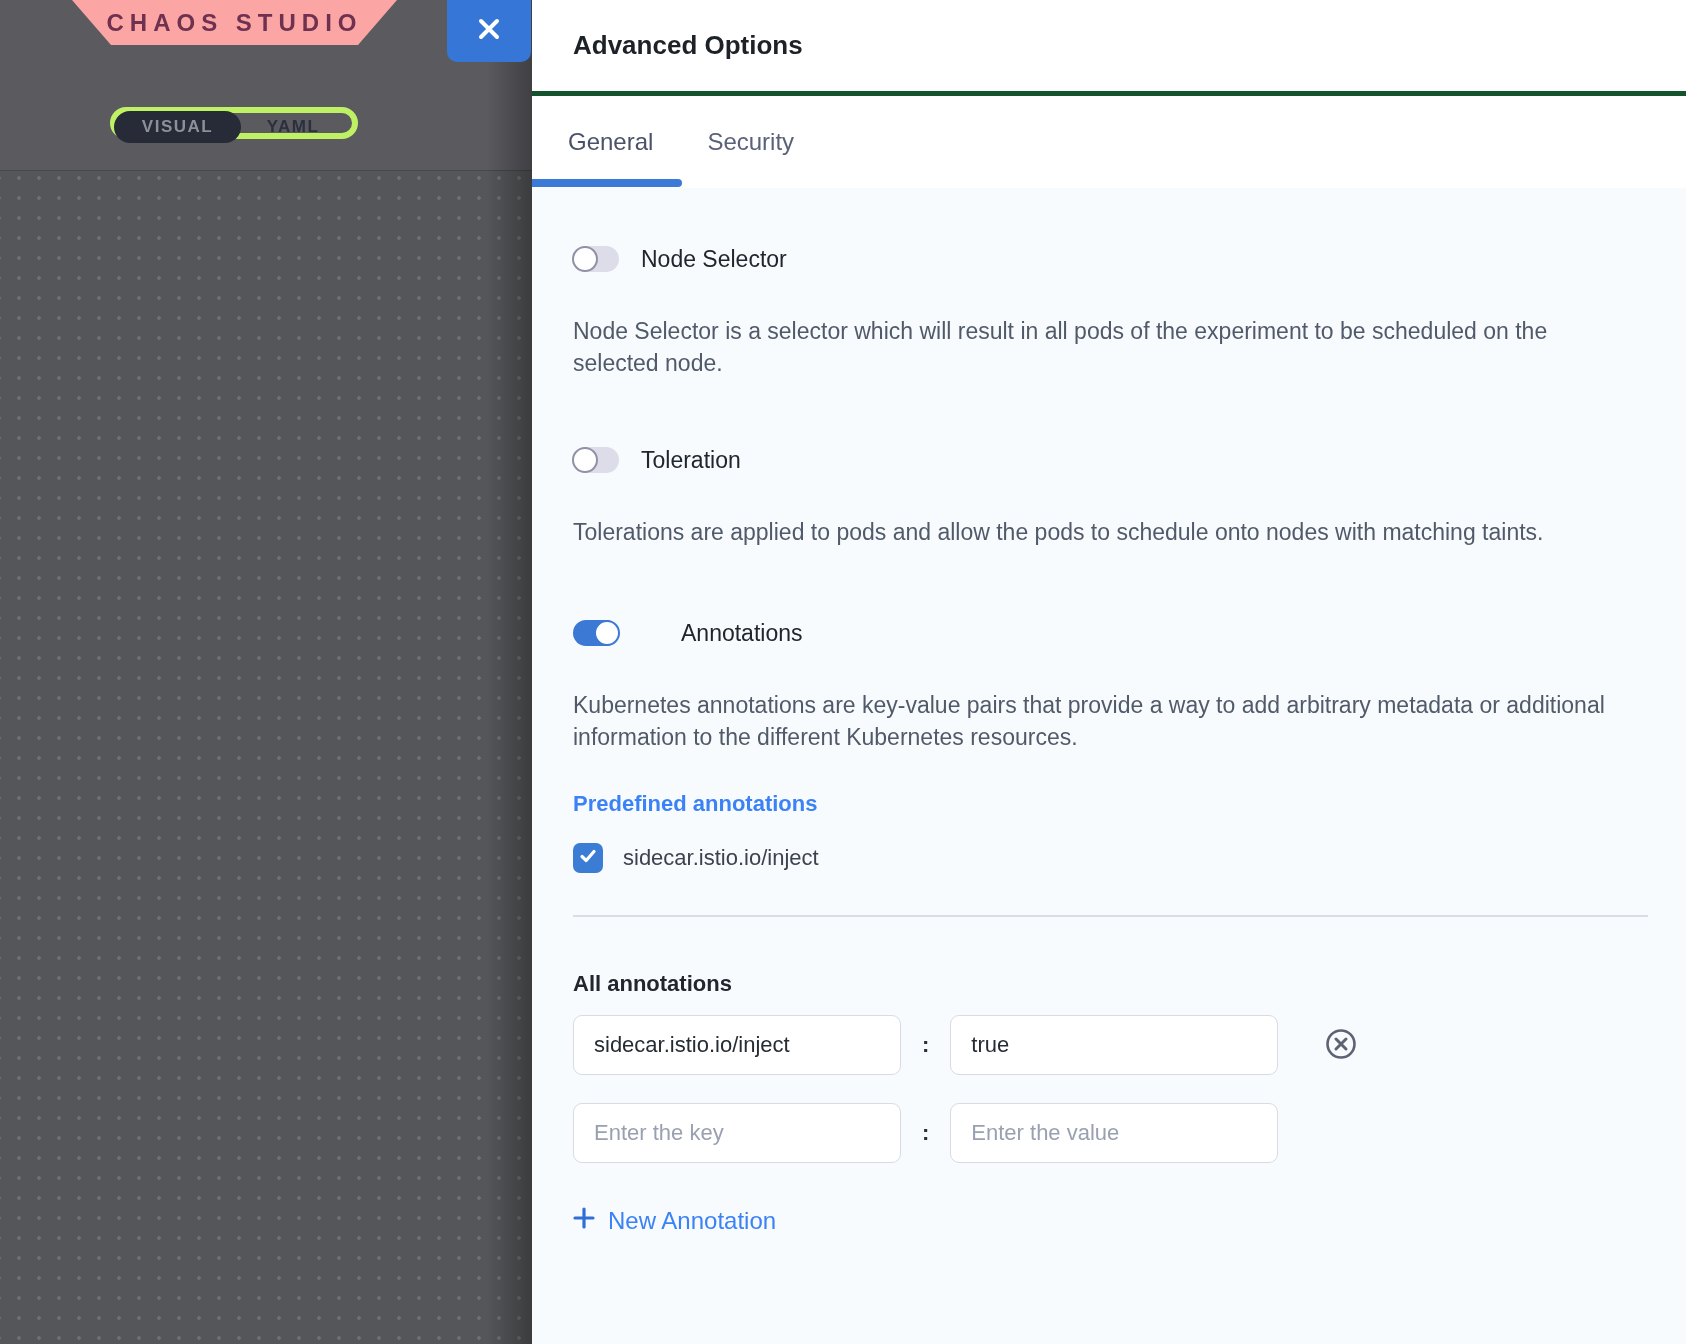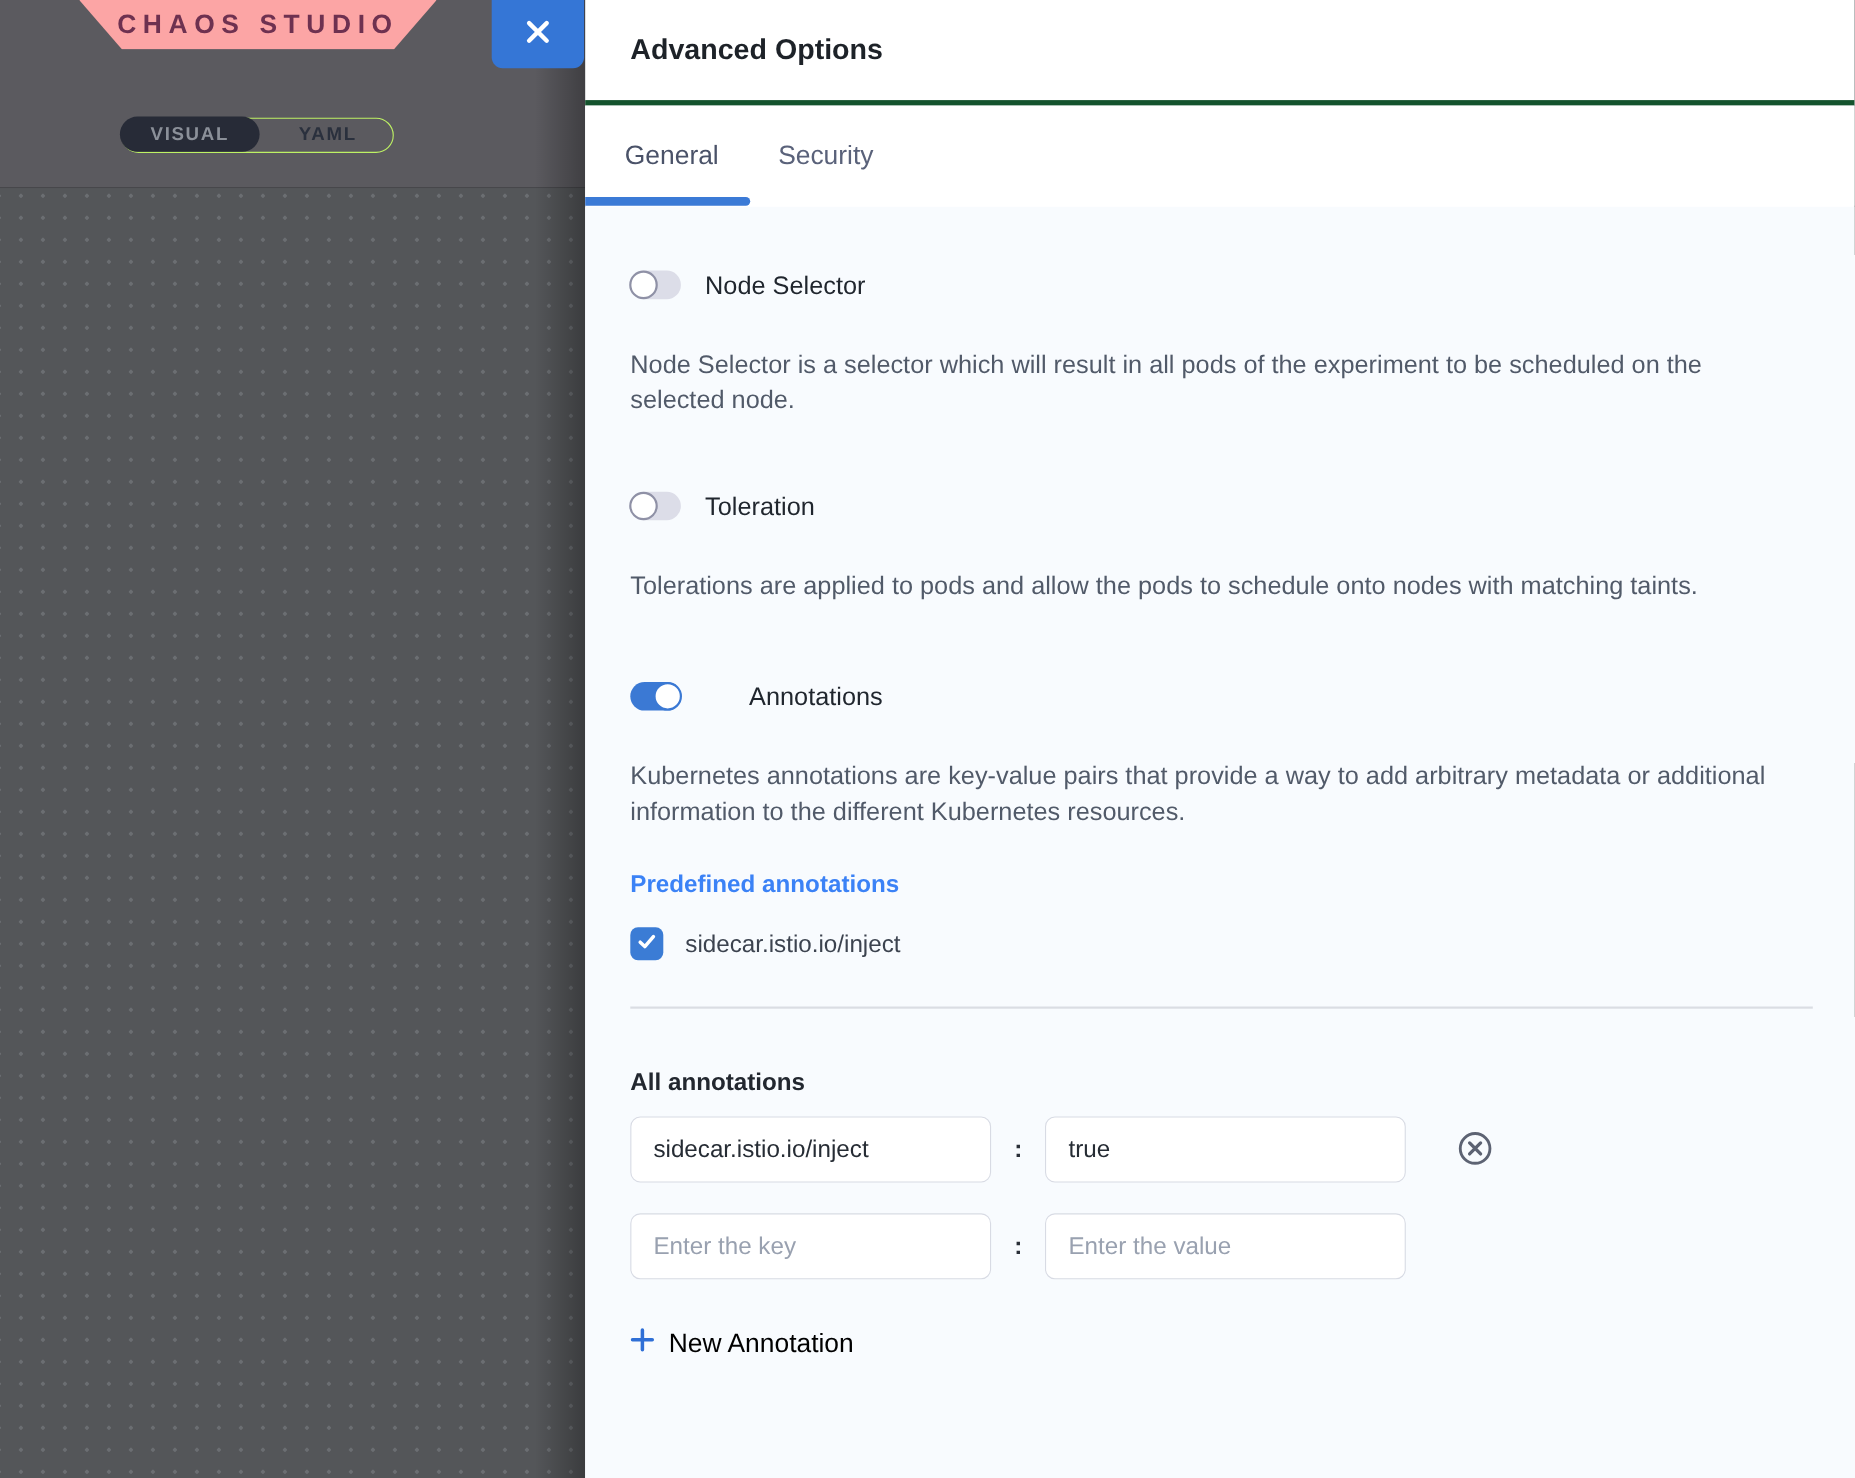--- a/index.html
+++ b/index.html
@@ -9,21 +9,21 @@
     background:#545659;
   }
   
   .backdrop{position:absolute;left:0;top:0;width:532px;height:1344px;background:#545659;}
   .topbar{position:absolute;left:0;top:0;width:532px;height:170px;background:#5b5a5f;border-bottom:1px solid #47474b;}
   .banner{position:absolute;left:72px;top:0;width:325px;height:45px;background:#fca5a5;
     clip-path:polygon(0 0,100% 0,88% 100%,12% 100%);
     display:flex;align-items:center;justify-content:center;}
   .banner-title{color:#6e3150;font-size:24px;font-weight:800;letter-spacing:6px;}
   .seg-control{position:absolute;left:110px;top:107px;width:248px;height:32px;
-    border:1px solid #bef264;border-radius:18px;box-sizing:border-box;}
+    border:6px solid #bef264;border-radius:18px;box-sizing:border-box;}
   .seg-visual{position:absolute;left:-2px;top:-2px;width:127px;height:32px;background:#272b37;
     border-radius:18px;display:flex;align-items:center;justify-content:center;
     color:#8b9099;font-size:17px;font-weight:700;letter-spacing:1.5px;}
   .seg-yaml{position:absolute;right:0;top:0;width:118px;height:28px;display:flex;align-items:center;justify-content:center;
     color:#2a303d;font-size:17px;font-weight:700;letter-spacing:1.5px;}
   .canvas{position:absolute;left:0;top:171px;width:532px;height:1173px;background-color:#545659;
     background-image:radial-gradient(#6b6e72 1.7px,transparent 1.8px);
     background-size:20px 20px;background-position:9px 77px;}
   .edge-shade{position:absolute;right:0;top:0;width:46px;height:1344px;
     background:linear-gradient(to right,rgba(0,0,0,0),rgba(0,0,0,0.30));}
@@ -58,21 +58,21 @@
   .checkbox-label{margin-left:20px;font-size:22px;color:#3c434f;}
   .divider{margin-top:42px;height:2px;background:#dadde3;width:100%;}
   .all-heading{margin-top:54px;font-size:22px;font-weight:700;color:#22272f;}
   .annotation-row{margin-top:18px;display:flex;align-items:center;}
   .annotation-row.second{margin-top:28px;}
   .kv-input{width:328px;height:60px;border:1.5px solid #d8dbe4;border-radius:9px;background:#fff;
     padding:0 20px;font-size:22px;color:#262c34;font-family:"Liberation Sans",sans-serif;box-sizing:border-box;outline:none;}
   .kv-input::placeholder{color:#99a1b0;}
   .colon{margin:0 21px;font-size:22px;font-weight:700;color:#2a2f38;}
   .delete-btn{margin-left:46px;width:34px;height:34px;background:none;border:none;padding:0;cursor:pointer;display:flex;align-items:center;justify-content:center;}
-  .new-annotation{margin-top:44px;display:flex;align-items:center;gap:13px;color:#000000;font-size:24px;cursor:pointer;width:max-content;}
+  .new-annotation{margin-top:44px;display:flex;align-items:center;gap:13px;color:#3b82f6;font-size:24px;cursor:pointer;width:max-content;}
 </style>
 </head>
 <body>
 
 <div class="backdrop">
   <div class="topbar">
     <div class="banner">
       <span class="banner-title">CHAOS STUDIO</span>
     </div>
     <div class="seg-control">

